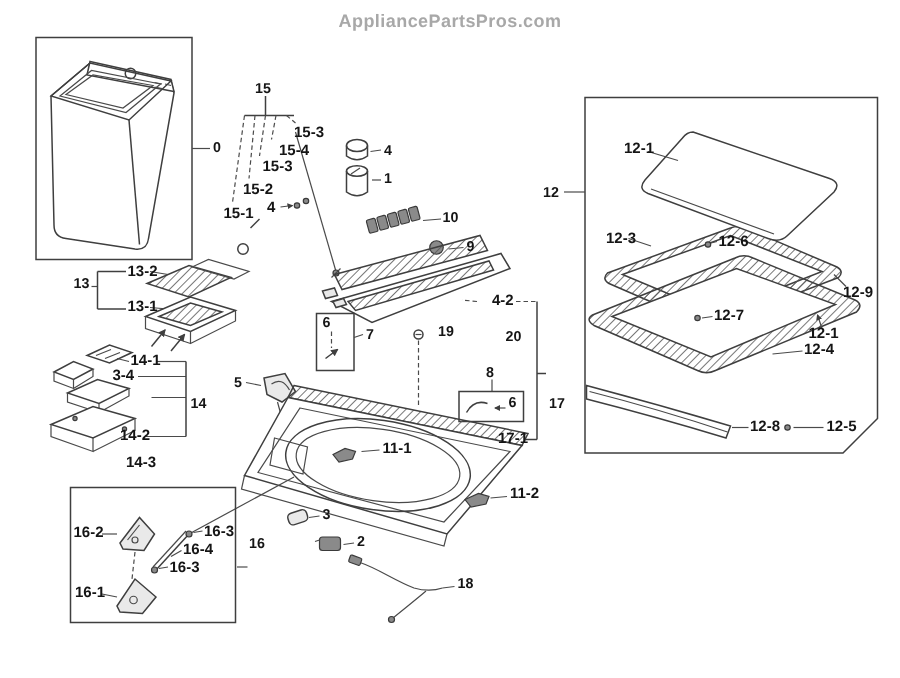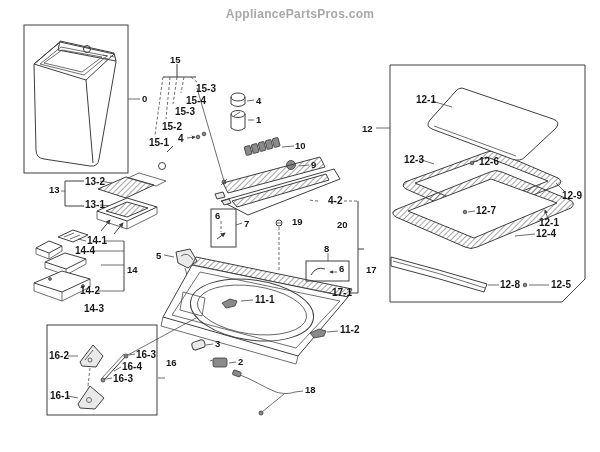--- a/index.html
+++ b/index.html
@@ -291,21 +291,21 @@
       <div class="plabel" style="left: 476px; top: 206px;">12-7</div>
       <div class="plabel" style="left: 562px; top: 191px;">12-9</div>
       <div class="plabel" style="left: 539px; top: 218px;">12-1</div>
       <div class="plabel" style="left: 536px; top: 229px;">12-4</div>
       <div class="plabel" style="left: 500px; top: 280px;">12-8</div>
       <div class="plabel" style="left: 551px; top: 280px;">12-5</div>
       <div class="plabel major" style="left: 49px; top: 185px;">13</div>
       <div class="plabel" style="left: 85px; top: 177px;">13-2</div>
       <div class="plabel" style="left: 85px; top: 200px;">13-1</div>
       <div class="plabel" style="left: 87px; top: 236px;">14-1</div>
-      <div class="plabel" style="left: 75px; top: 246px;">14-4</div>
+      <div class="plabel" style="left: 75px; top: 246px;">3-4</div>
       <div class="plabel" style="left: 84px; top: 260px; margin-top: 44px;">14-3</div>
       <div class="plabel major" style="left: 127px; top: 265px;">14</div>
       <div class="plabel" style="left: 80px; top: 286px;">14-2</div>
       <div class="plabel major" style="left: 156px; top: 251px;">5</div>
       <div class="plabel major" style="left: 215px; top: 211px;">6</div>
       <div class="plabel major" style="left: 244px; top: 219px;">7</div>
       <div class="plabel major" style="left: 292px; top: 217px;">19</div>
       <div class="plabel major" style="left: 305px; top: 220px; margin-left: 32px;">20</div>
       <div class="plabel major" style="left: 324px; top: 244px;">8</div>
       <div class="plabel major" style="left: 339px; top: 264px;">6</div>

